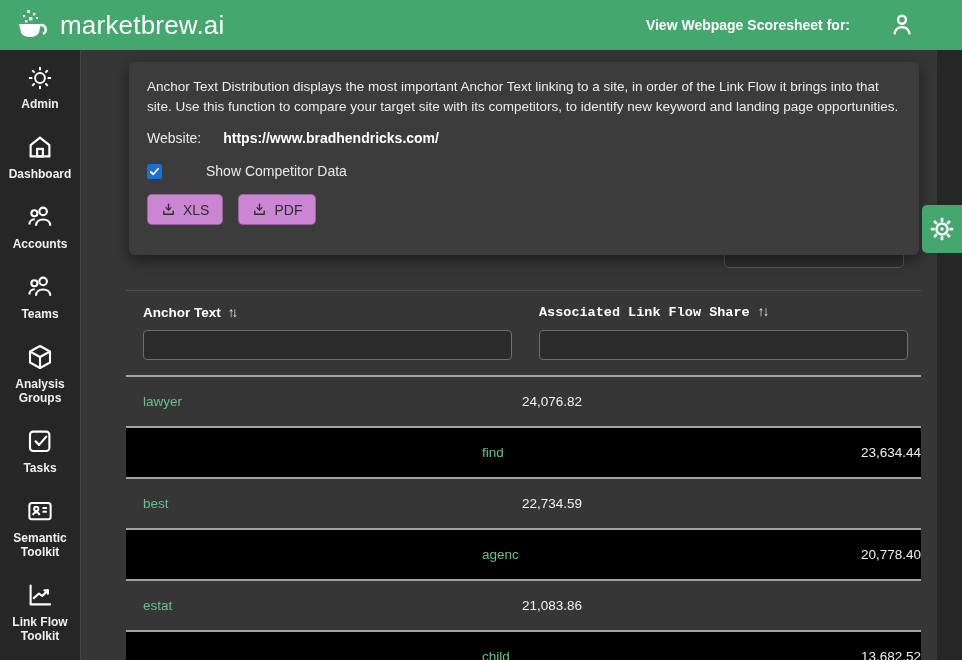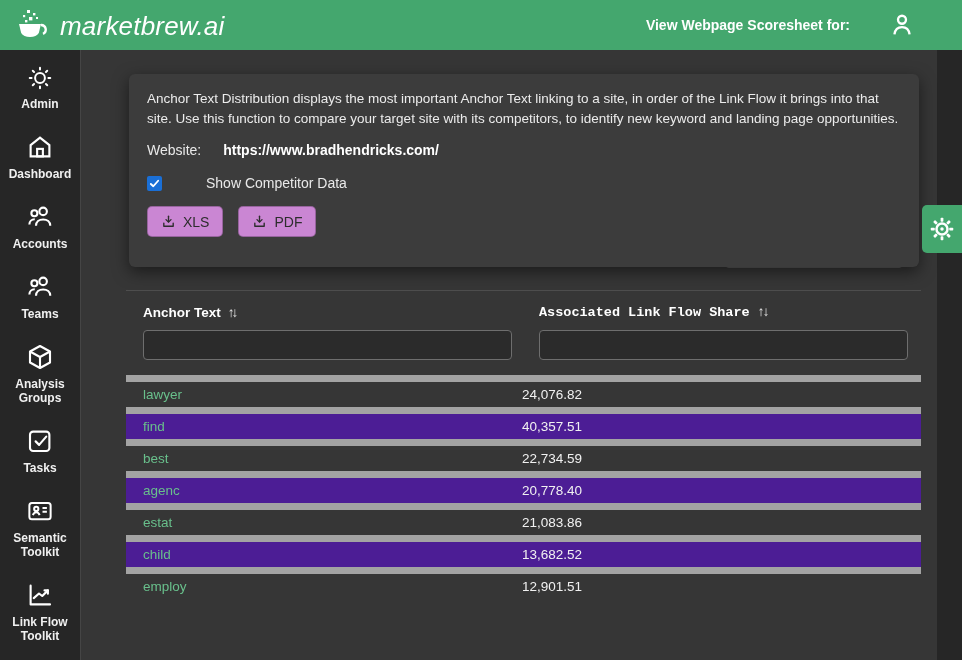--- a/index.html
+++ b/index.html
@@ -7,21 +7,21 @@
   body { font-family:"Liberation Sans", sans-serif; }
   #app {
     position:relative; width:962px; height:660px; overflow:hidden;
     background:#363636; color:#e9e9e9; font-size:14px;
   }
   
   .header {
     position:absolute; top:0; left:0; width:962px; height:50px;
     background:#44a76e; display:flex; align-items:center; z-index:20;
   }
-  .brand { display:flex; align-items:flex-end; gap:8px; margin-left:14px;font-style:italic; }
+  .brand { display:flex; align-items:center; gap:8px; margin-left:14px; }
   .brand-name { color:#fff; font-size:26px; font-weight:400; letter-spacing:.2px; }
   .header-right { margin-left:auto; display:flex; align-items:center; margin-right:46px; }
   .scoresheet-label { color:#fff; font-size:14px; font-weight:600; margin-right:12px; }
   .url-box {
     position:relative; width:223px; height:33px;
   }
   .url-input {
     width:100%; height:100%; border:none; outline:none; border-radius:17px;
     background:#60b98a; color:#fff; padding:0 38px 0 16px; font-size:13.5px;
     font-family:"Liberation Sans", sans-serif;
@@ -52,21 +52,21 @@
   .right-strip { position:absolute; right:0; top:0; width:25px; height:610px; background:#262626; }
 
   
   .hidden-box {
     position:absolute; left:642px; top:180px; width:180px; height:38px;
     background:#2f2f2f; border:1px solid #5a5a5a; border-radius:5px; z-index:1;
   }
 
   
   .panel {
-    position:absolute; left:47px; top:24px; width:790px; height:193px;
+    position:absolute; left:47px; top:12px; width:790px; height:193px;
     background:#3c3c3c; border-radius:6px; z-index:5;
     box-shadow:0 5px 16px rgba(0,0,0,.5);
     padding:15px 18px;
   }
   .panel-desc { font-size:13.5px; line-height:20px; color:#ececec; }
   .website-row { display:flex; align-items:baseline; margin-top:13px; font-size:14px; }
   .website-url { font-weight:700; color:#fff; margin-left:22px; cursor:pointer; }
   .checkbox-row { display:flex; align-items:center; margin-top:17px; cursor:pointer;gap:36px; }
   .checkbox {
     width:15px; height:15px; background:#1a6fd6; border-radius:2px;
@@ -97,22 +97,22 @@
   }
   .th-anchor { left:17px; } .th-share { left:413px;font-family:Liberation Mono, monospace; }
   .sort { font-weight:400; letter-spacing:-3px; color:#e5e5e5; }
   .filter {
     position:absolute; top:30px; width:369px; height:30px;
     background:#2b2b2b; border:1px solid #6e6e6e; border-radius:4px;
     color:#eee; padding:0 8px; outline:none; font-family:"Liberation Sans", sans-serif;
   }
   .f-anchor { left:17px; } .f-share { left:413px; }
   .tbody { position:relative; }
-  .trow { display:flex; height:32px; align-items:center; border-top:7px solid #a3a3a3; }
-  .trow.dark { background:#4c1d95; }
+  .trow { display:flex; height:51px; align-items:center; border-top:2px solid #a3a3a3; }
+  .trow.dark { background:#000000;justify-content:flex-end; }
   .cell { font-size:13.5px; }
   .cell.anchor { width:396px; padding-left:17px; color:#69c08c; cursor:pointer; }
   .cell.share { padding-left:0; color:#f1f1f1; }
   svg { display:block; }
 </style>
 </head>
 <body>
 
 <div id="app">
 
@@ -312,21 +312,21 @@
         <input class="filter f-anchor" type="text" placeholder="" style="">
         <input class="filter f-share" type="text" placeholder="" style="">
       </div>
       <div class="tbody">
           <div class="trow">
             <span class="cell anchor">lawyer</span>
             <span class="cell share">24,076.82</span>
           </div>
           <div class="trow dark">
             <span class="cell anchor">find</span>
-            <span class="cell share">40,357.51</span>
+            <span class="cell share">23,634.44</span>
           </div>
           <div class="trow">
             <span class="cell anchor">best</span>
             <span class="cell share">22,734.59</span>
           </div>
           <div class="trow dark">
             <span class="cell anchor">agenc</span>
             <span class="cell share">20,778.40</span>
           </div>
           <div class="trow">

